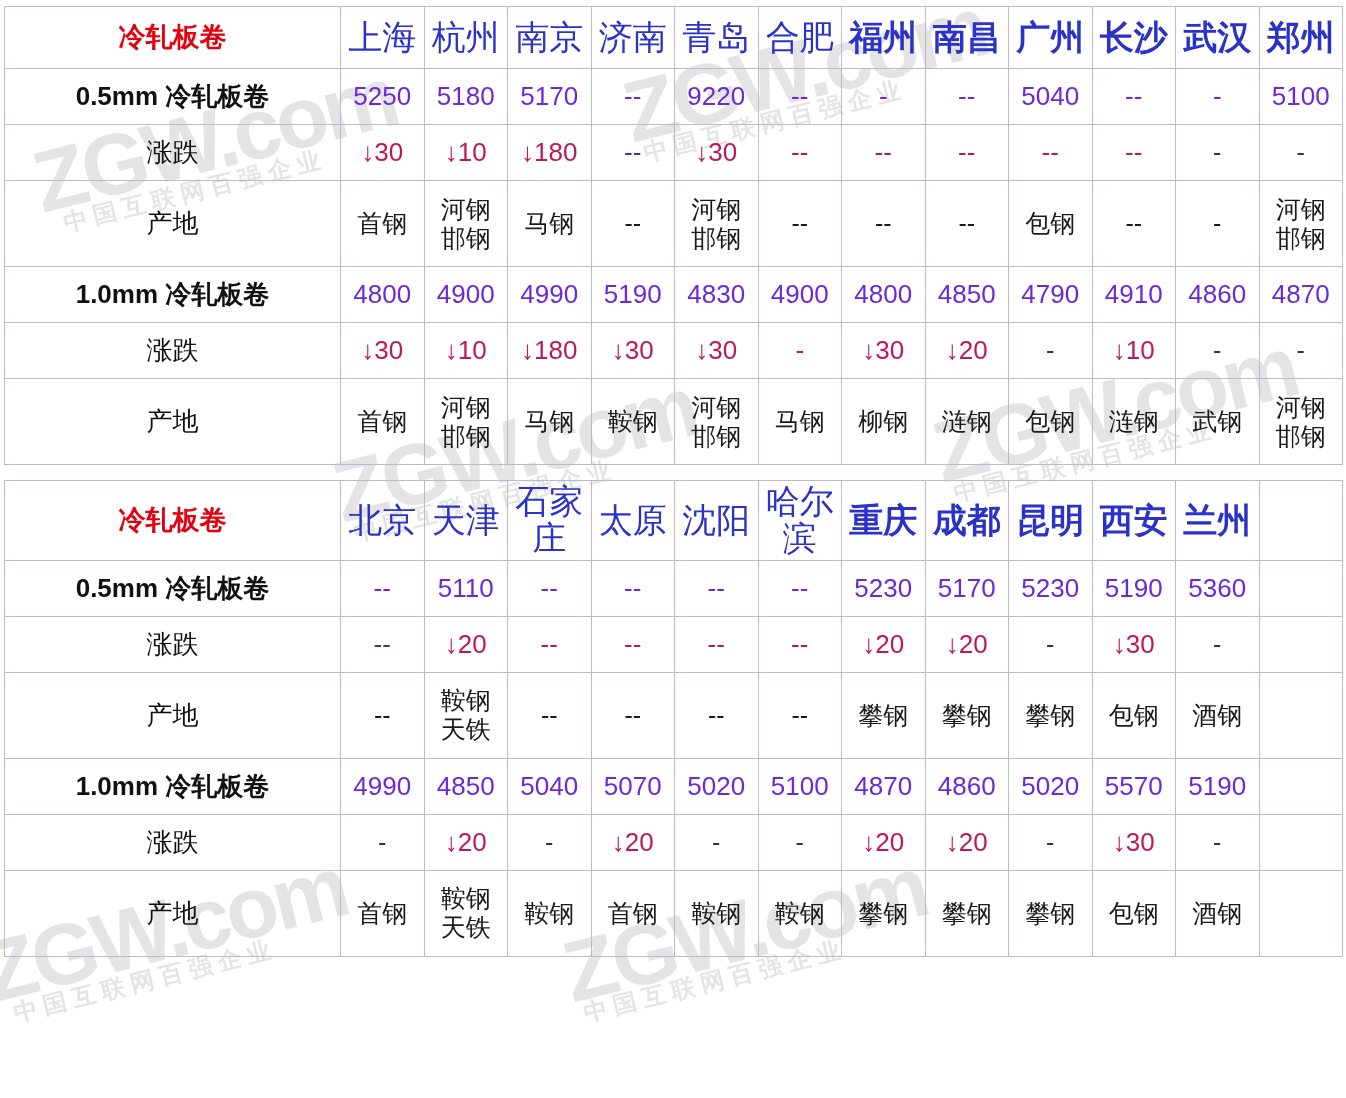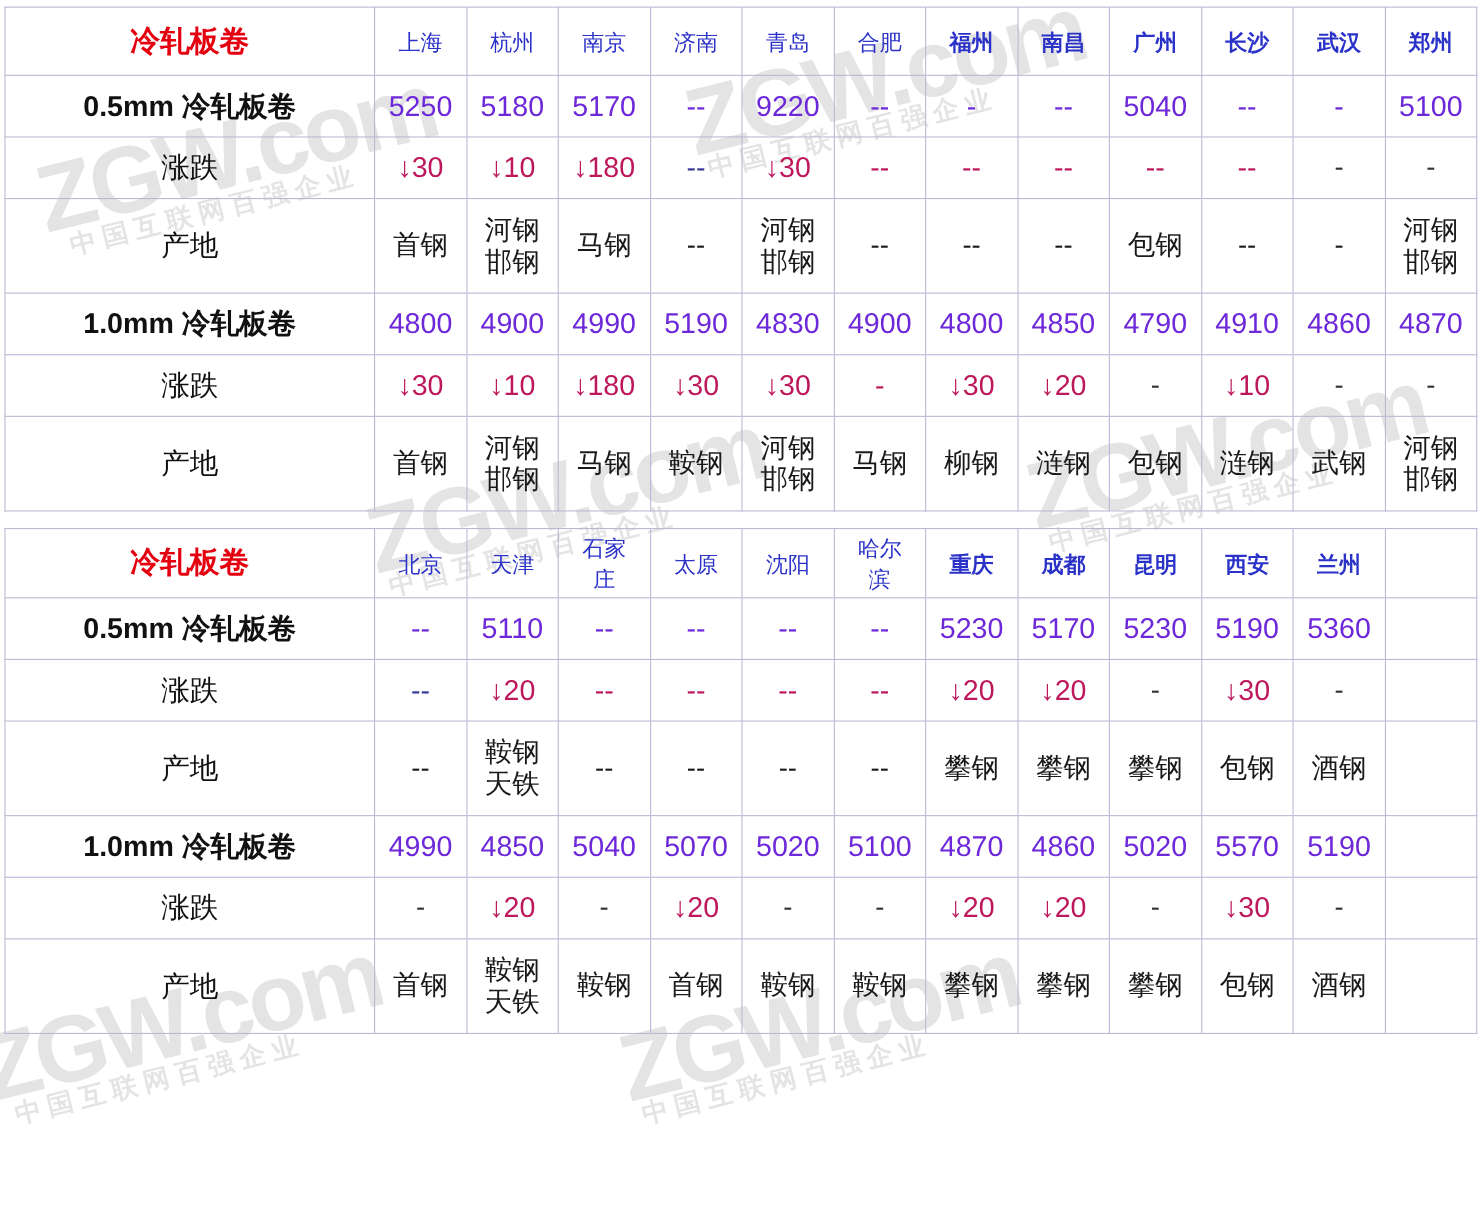--- a/index.html
+++ b/index.html
@@ -70,21 +70,21 @@
     font-size: 26px;
     margin-top: 39px;
   }
   .hdr-title {
     color: #e4000f;
     font-weight: bold;
     font-size: 27px;
   }
   .city {
     color: #2b32c8;
-    font-size: 20px;
+    font-size: 34px;
     line-height: 1.1;
   }
   .city.bold { font-weight: bold; margin-top: 11px; }
   .down {
     color: #be185d;
     font-weight: normal;
     font-size: 26px;
   }
   .dash { color: #3a3a9a; }
   .neutral { color: #333; }

